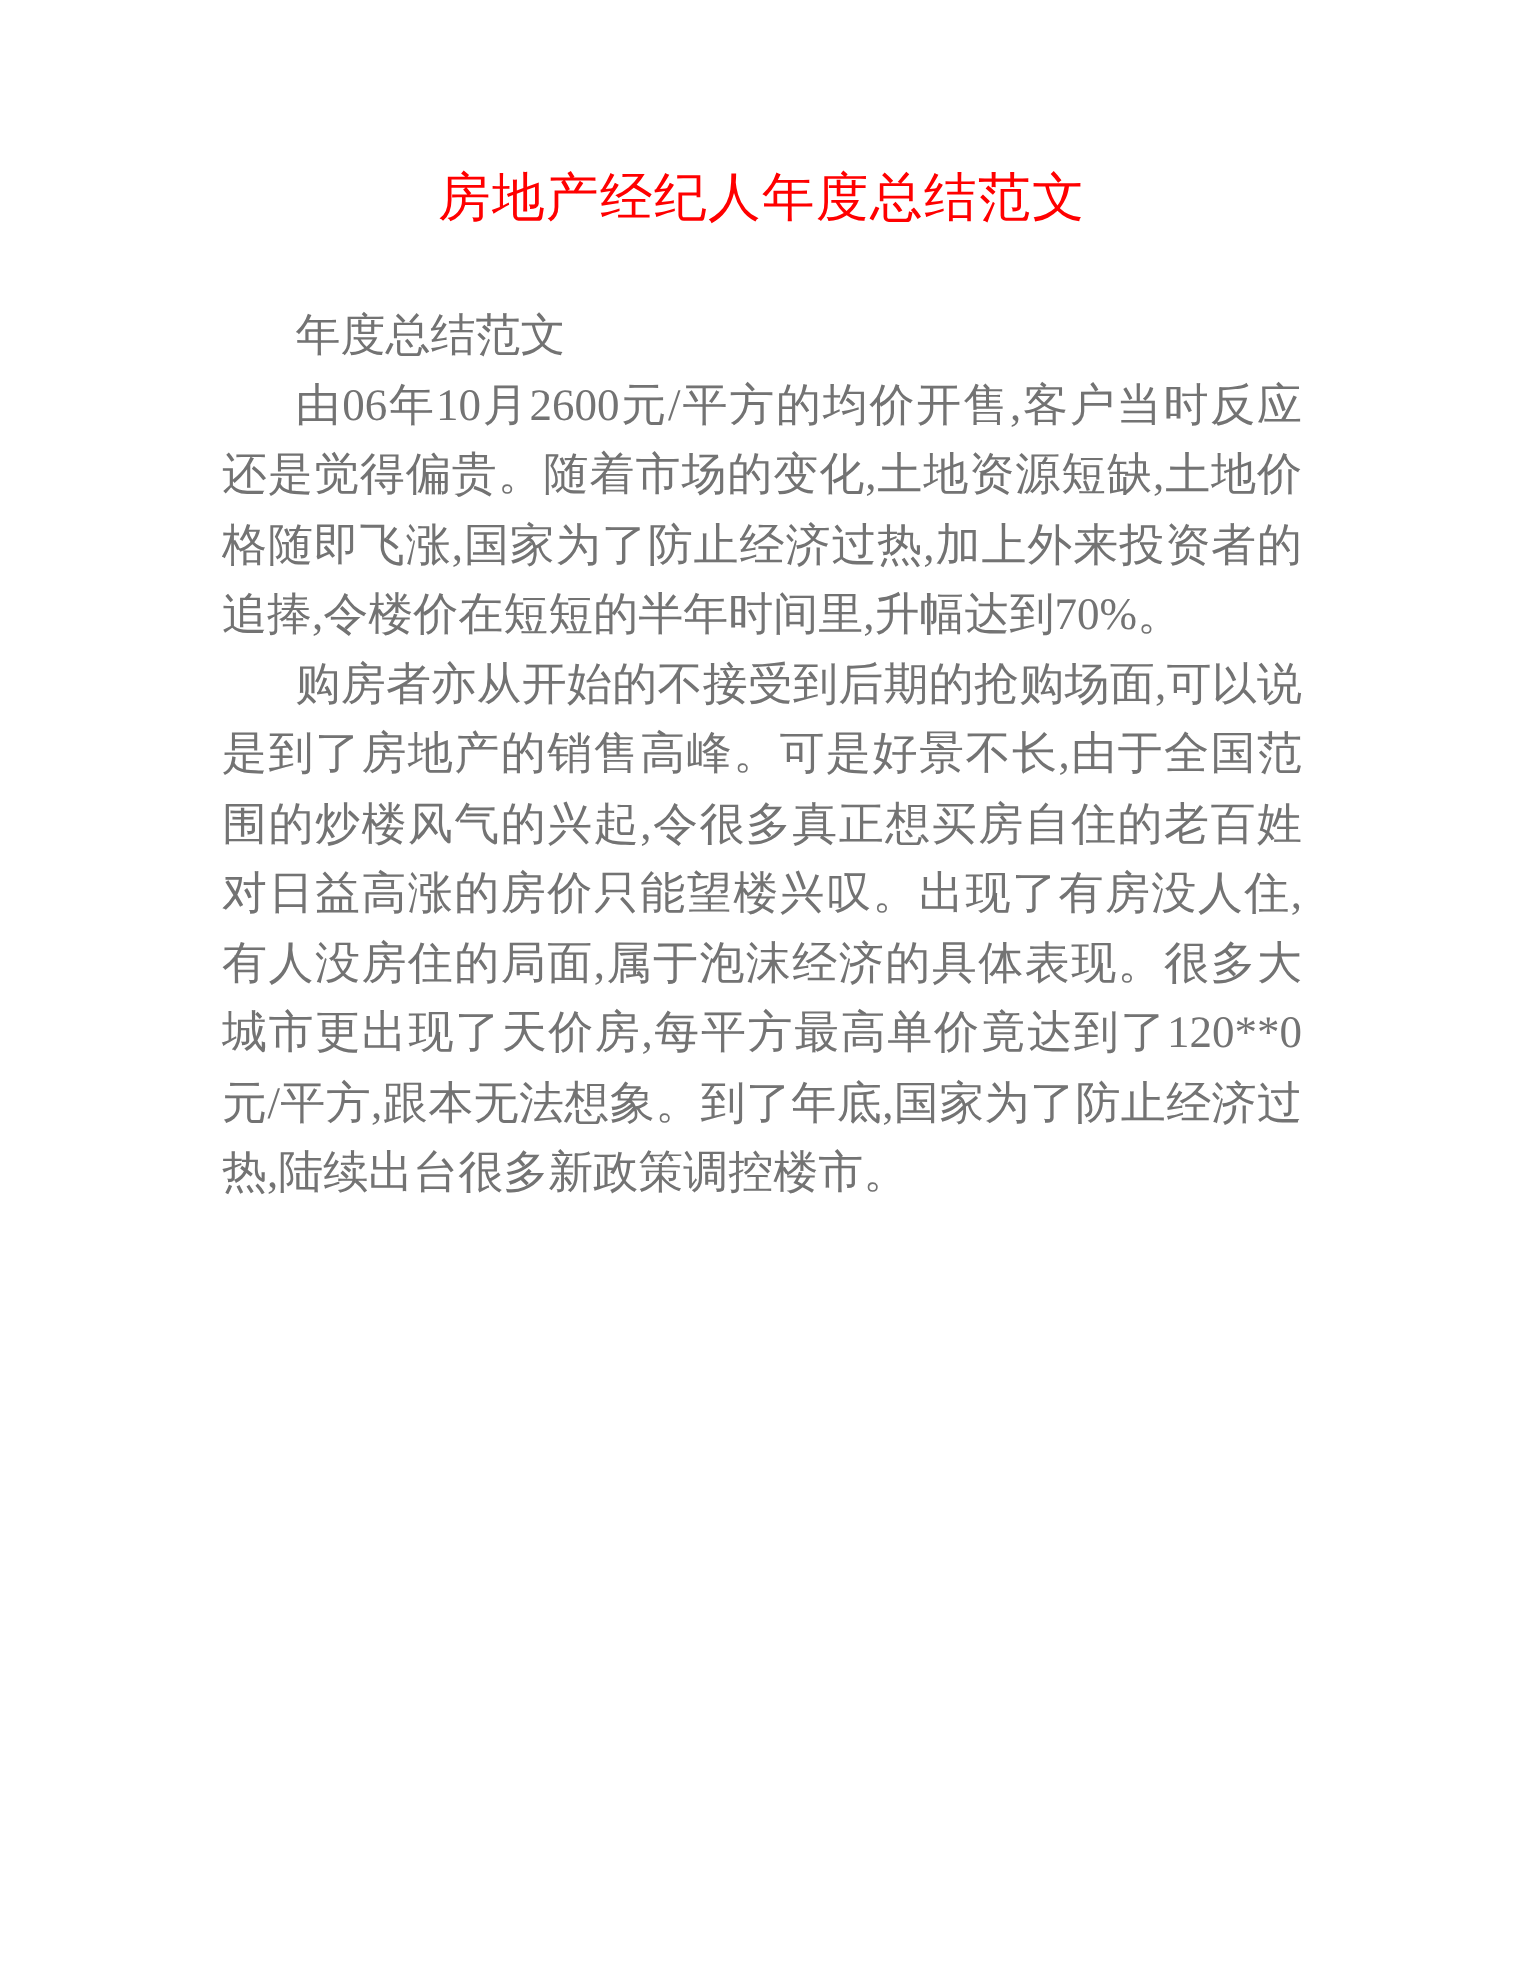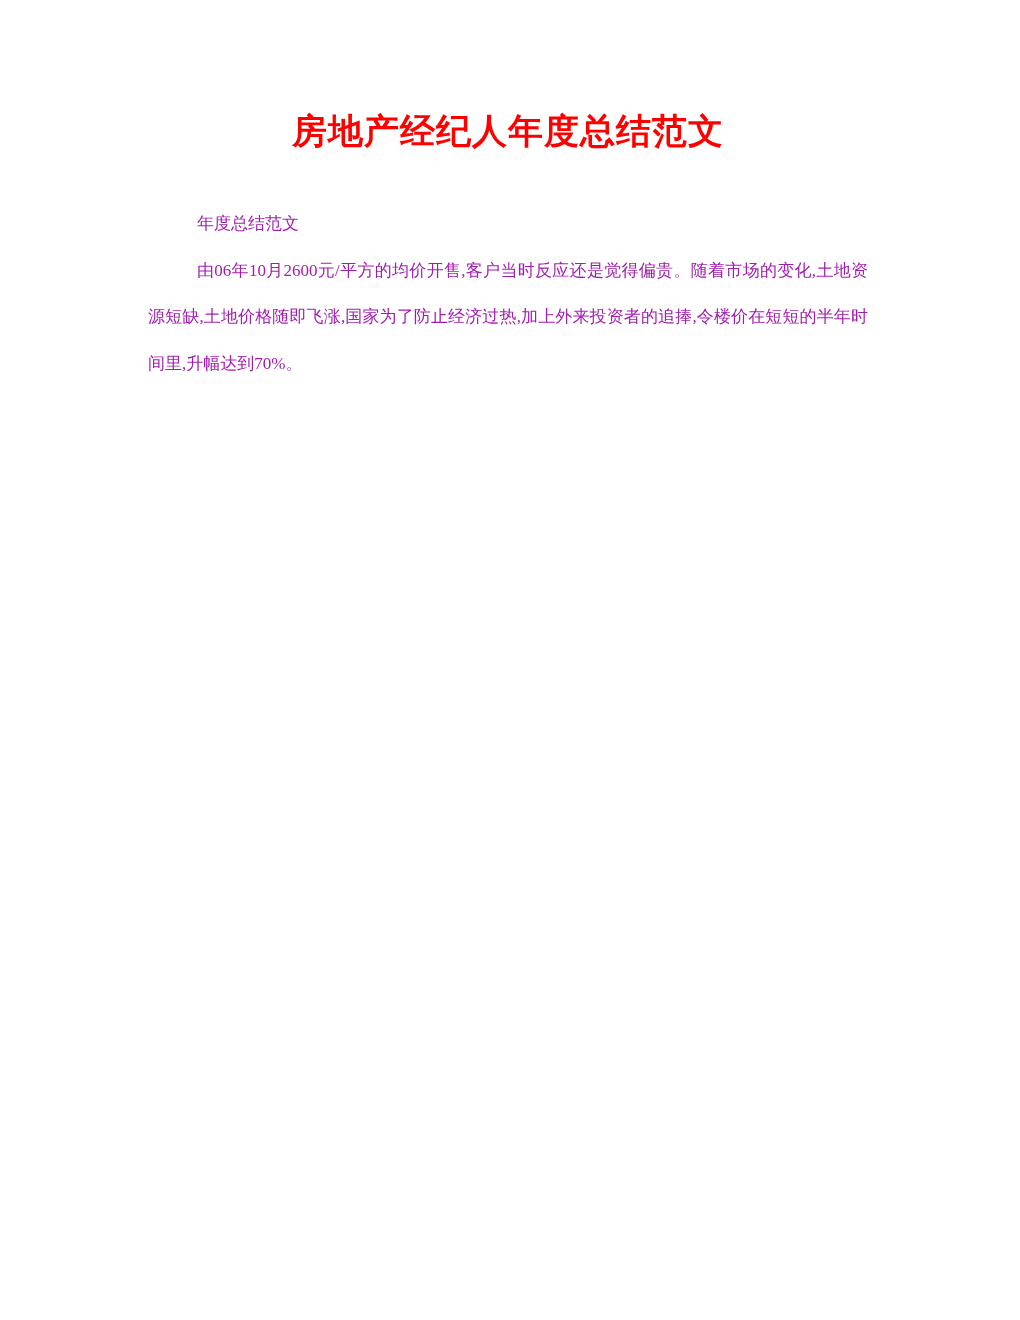--- a/index.html
+++ b/index.html
@@ -16,40 +16,41 @@
     padding: 108px 152px 0 148px;
     overflow: hidden;
     font-family: "Liberation Serif", "DejaVu Serif", serif;
     color: #000000;
   }
   .doc-title {
     margin: 0 0 46px 0;
     padding: 0;
     text-align: center;
     font-size: 35px;
-    font-weight: bold;
+    font-weight: normal;
     line-height: 47px;
     letter-spacing: 1px;
     color: #ff0000;
     font-family: "Liberation Serif", "DejaVu Serif", serif;
   }
   .doc-body p {
     margin: 0;
     padding: 0;
-    font-size: 17px;
+    font-size: 30px;
     line-height: 46.5px;
     text-indent: 49px;
     text-align: justify;
     word-break: break-all;
-    color: #a21caf;
+    color: #737373;
   }
 </style>
 </head>
 <body>
 
 <div class="page">
   <h1 class="doc-title" style="color: rgb(255, 0, 0);">房地产经纪人年度总结范文</h1>
 
   <div class="doc-body">
     <p>年度总结范文</p>
     <p>由06年10月2600元/平方的均价开售,客户当时反应还是觉得偏贵。随着市场的变化,土地资源短缺,土地价格随即飞涨,国家为了防止经济过热,加上外来投资者的追捧,令楼价在短短的半年时间里,升幅达到70%。</p>
+    <p>购房者亦从开始的不接受到后期的抢购场面,可以说是到了房地产的销售高峰。可是好景不长,由于全国范围的炒楼风气的兴起,令很多真正想买房自住的老百姓对日益高涨的房价只能望楼兴叹。出现了有房没人住,有人没房住的局面,属于泡沫经济的具体表现。很多大城市更出现了天价房,每平方最高单价竟达到了120**0元/平方,跟本无法想象。到了年底,国家为了防止经济过热,陆续出台很多新政策调控楼市。</p>
   </div>
 </div>
 
 </body></html>

